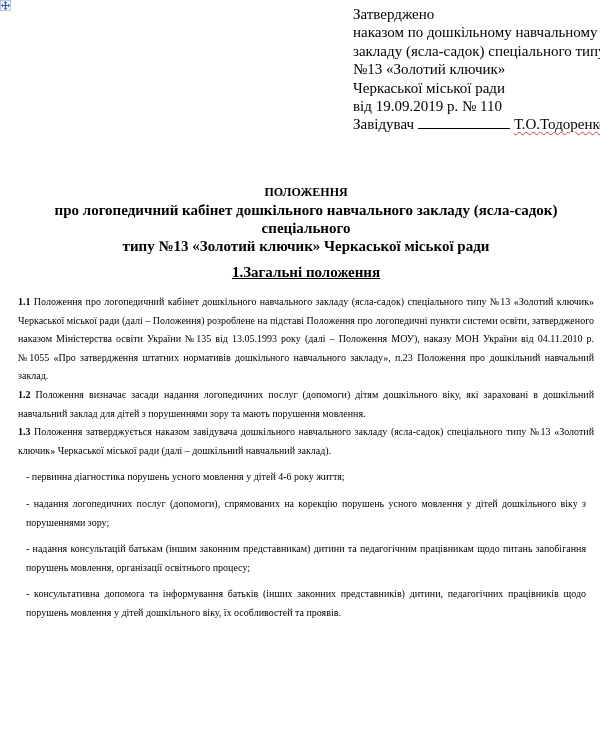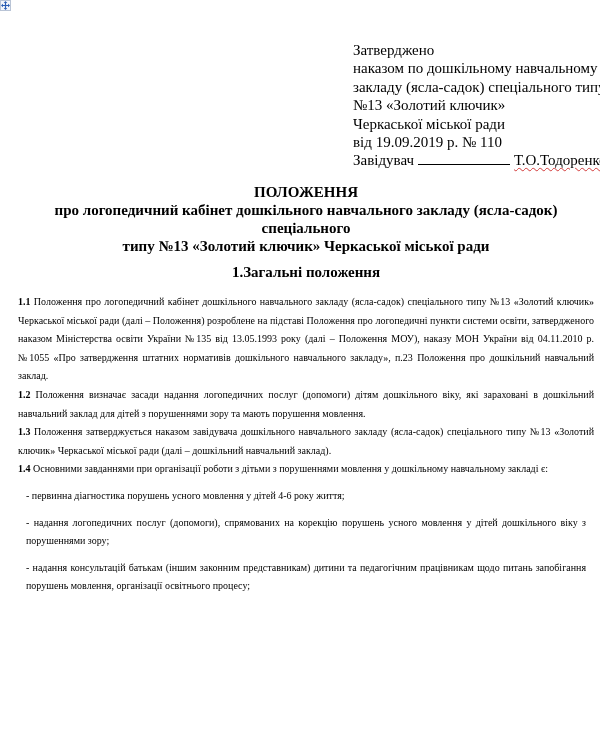--- a/index.html
+++ b/index.html
@@ -30,21 +30,20 @@
     }
     .move-handle svg { display: block; }
 
     .approval {
       position: absolute;
       left: 353px;
       top: 5px;
       width: 245px;
       font-size: 15px;
       line-height: 18.4px;
-      margin-top: 36px;
     }
     .approval div { white-space: nowrap; }
     .sign-line {
       display: inline-block;
       width: 92px;
       border-bottom: 1px solid #000;
       height: 13px;
       vertical-align: baseline;
       margin: 0 4px 0 4px;
     }
@@ -57,31 +56,32 @@
     .title-block {
       position: absolute;
       left: 18px;
       width: 576px;
       top: 183px;
       text-align: center;
       font-weight: bold;
       font-size: 15px;
       line-height: 18px;
     }
-    .title-block .main-title { font-size: 15px; }
+    .title-block .main-title { font-size: 12px; }
 
     .section-heading {
       position: absolute;
       left: 18px;
       width: 576px;
       top: 263px;
       text-align: center;
       font-weight: bold;
       font-size: 15px;
       line-height: 18px;
+      text-decoration: underline;
     }
 
     .body-text {
       position: absolute;
       left: 18px;
       top: 293px;
       width: 576px;
       font-size: 10px;
       line-height: 18.6px;
     }
@@ -119,19 +119,19 @@
   <div>про логопедичний кабінет дошкільного навчального закладу (ясла-садок)  спеціального</div>
   <div>типу №13 «Золотий ключик» Черкаської міської ради</div>
 </div>
 
 <div class="section-heading">1.Загальні положення</div>
 
 <div class="body-text">
   <p class="para"><b>1.1</b><span> Положення про логопедичний кабінет  дошкільного навчального закладу (ясла-садок) спеціального типу №13 «Золотий ключик» Черкаської міської ради (далі – Положення) розроблене на підставі Положення про логопедичні пункти системи освіти, затвердженого наказом Міністерства освіти України №135 від 13.05.1993 року (далі – Положення МОУ), наказу МОН України від 04.11.2010 р. №1055 «Про затвердження штатних нормативів дошкільного навчального закладу», п.23 Положення про дошкільний навчальний заклад.</span></p>
   <p class="para"><b>1.2</b><span> Положення визначає засади надання логопедичних послуг (допомоги) дітям дошкільного віку, які зараховані в дошкільний навчальний заклад для дітей з порушеннями зору та мають порушення мовлення.</span></p>
   <p class="para"><b>1.3</b><span> Положення затверджується наказом завідувача дошкільного навчального закладу (ясла-садок) спеціального типу №13 «Золотий ключик» Черкаської міської ради (далі – дошкільний навчальний заклад).</span></p>
-  <p class="para"><b>1.4</b><span> Основними завданнями при організації роботи з дітьми з порушеннями мовлення у дошкільному навчальному закладі є:</span></p>
   <p class="list-item">- первинна діагностика порушень усного  мовлення у дітей 4-6 року життя;</p>
   <p class="list-item">- надання логопедичних послуг (допомоги), спрямованих на корекцію порушень усного мовлення у дітей дошкільного віку з порушеннями зору;</p>
   <p class="list-item">- надання консультацій батькам (іншим законним представникам) дитини та педагогічним працівникам щодо питань запобігання порушень мовлення, організації освітнього процесу;</p>
+  <p class="list-item">- консультативна допомога та інформування батьків (інших законних представників) дитини, педагогічних працівників щодо порушень мовлення у дітей дошкільного віку, їх особливостей та проявів.</p>
   <p class="para"></p>
 
 </div>
 
 </body></html>

